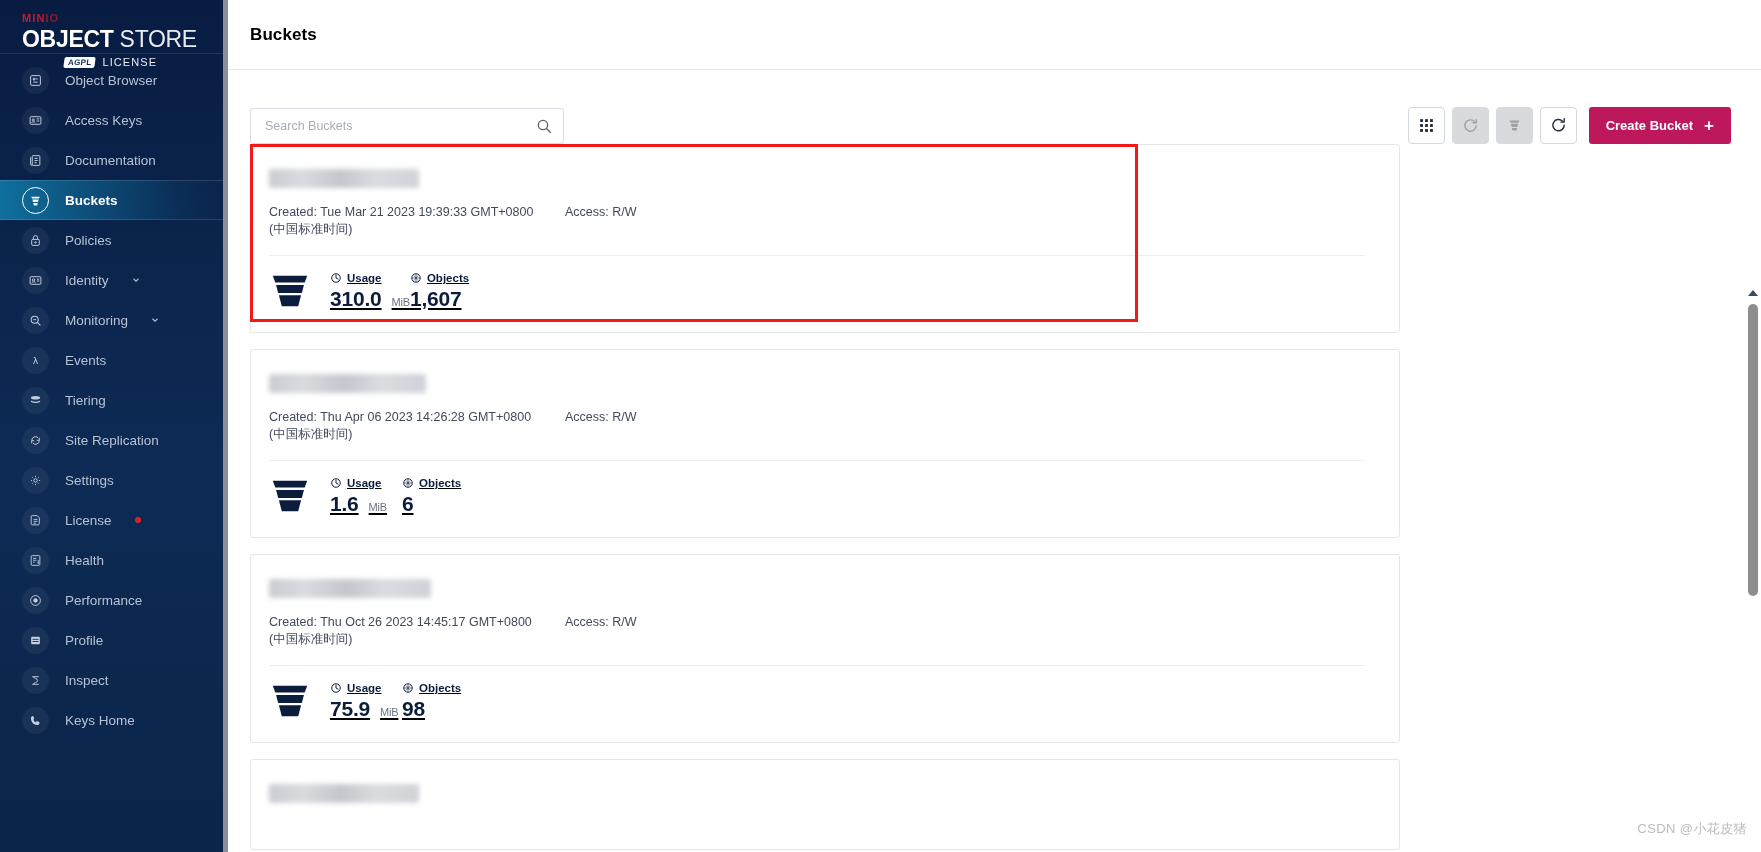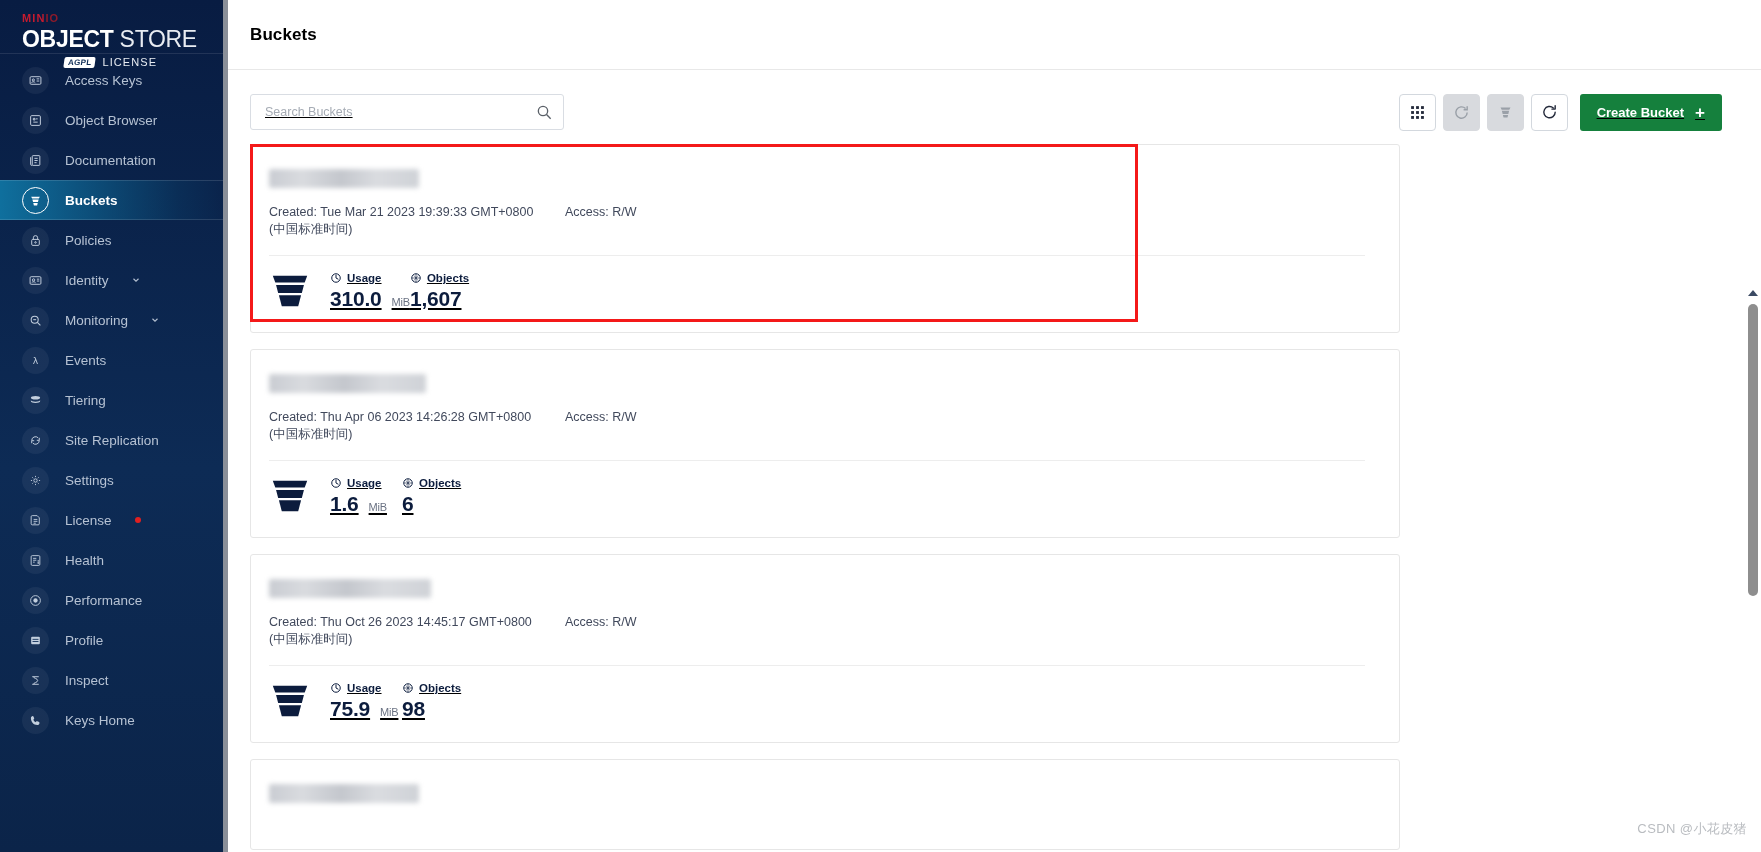--- a/index.html
+++ b/index.html
@@ -96,23 +96,23 @@
   .main { flex: 1; height: 852px; display: flex; flex-direction: column; background: #ffffff; position: relative; }
   .pagehead {
     height: 70px; flex: 0 0 70px;
     display: flex; align-items: center;
     padding-left: 22px;
     border-bottom: 1px solid #e8e8e8;
   }
   .pagehead h1 { font-size: 17px; color: #000000; font-weight: bold; letter-spacing: .1px; }
 
   .toolbar {
-    display: flex; align-items: flex-start;
-    padding: 24px 39px 0 22px;
-    height: 74px; flex: 0 0 74px; text-decoration: underline;
+    display: flex; align-items: flex-end;
+    padding: 24px 30px 0 22px;
+    height: 74px; flex: 0 0 74px;
   }
   .searchbox {
     width: 314px; height: 36px;
     border: 1px solid #d9dde3; border-radius: 3px;
     display: flex; align-items: center;
     padding: 0 11px 0 14px; background: #fff;
   }
   .searchbox input {
     flex: 1; border: 0; outline: 0; font-size: 12.5px;
     color: #3a3f47; font-family: "Liberation Sans", sans-serif;
@@ -126,21 +126,21 @@
   .tbtn {
     width: 37px; height: 37px; border-radius: 4px;
     border: 1px solid #d3d8de; background: #ffffff;
     display: flex; align-items: center; justify-content: center;
     color: #23293a; cursor: pointer;
   }
   .tbtn svg { width: 17px; height: 17px; display: block; }
   .tbtn.disabled { background: #d8dade; border-color: #d8dade; color: #9aa0a8; cursor: default; }
   .createbtn {
     height: 37px; padding: 0 17px; margin-left: 5px;
-    background: #15803d; color: #ffffff;
+    background: #be185d; color: #ffffff;
     border: 0; border-radius: 3px;
     font-size: 13px; font-weight: bold;
     display: flex; align-items: center; gap: 11px;
     font-family: "Liberation Sans", sans-serif; cursor: pointer;
   }
   .createbtn .plus { font-size: 17px; font-weight: bold; line-height: 1; }
 
   
   .listwrap {
     position: relative;
@@ -231,35 +231,35 @@
       <div class="brand-title"><b>OBJECT</b><span> STORE</span></div>
       <div class="brand-license">
         <span class="lic-badge">AGPL</span>
         <span class="lic-text">LICENSE</span>
       </div>
     </div>
     <nav class="navlist" id="navlist">
         <div class="navitem">
           <span class="ico">
             <svg viewBox="0 0 24 24" fill="none" stroke="currentColor" stroke-width="1.8">
+              <rect x="3" y="3" width="18" height="18" rx="2"></rect>
+              <path d="M8 8h3v3H8zM8 15h8M13 9h3"></path>
+            </svg>
+          </span>
+          <span>Object Browser</span>
+        </div>
+        <div class="navitem">
+          <span class="ico">
+            <svg viewBox="0 0 24 24" fill="none" stroke="currentColor" stroke-width="1.8">
               <rect x="2" y="5" width="20" height="14" rx="2"></rect>
               <circle cx="8" cy="11" r="2"></circle>
               <path d="M4.5 16c1-2 6-2 7 0M14 9h5M14 13h5"></path>
             </svg>
           </span>
           <span>Access Keys</span>
-        </div>
-        <div class="navitem">
-          <span class="ico">
-            <svg viewBox="0 0 24 24" fill="none" stroke="currentColor" stroke-width="1.8">
-              <rect x="3" y="3" width="18" height="18" rx="2"></rect>
-              <path d="M8 8h3v3H8zM8 15h8M13 9h3"></path>
-            </svg>
-          </span>
-          <span>Object Browser</span>
         </div>
         <div class="navitem">
           <span class="ico">
             <svg viewBox="0 0 24 24" fill="none" stroke="currentColor" stroke-width="1.8">
               <rect x="6" y="3" width="14" height="18" rx="1.5"></rect>
               <path d="M3 6v13a2 2 0 0 0 2 2h1M10 8h6M10 12h6M10 16h4"></path>
             </svg>
           </span>
           <span>Documentation</span>
         </div>

